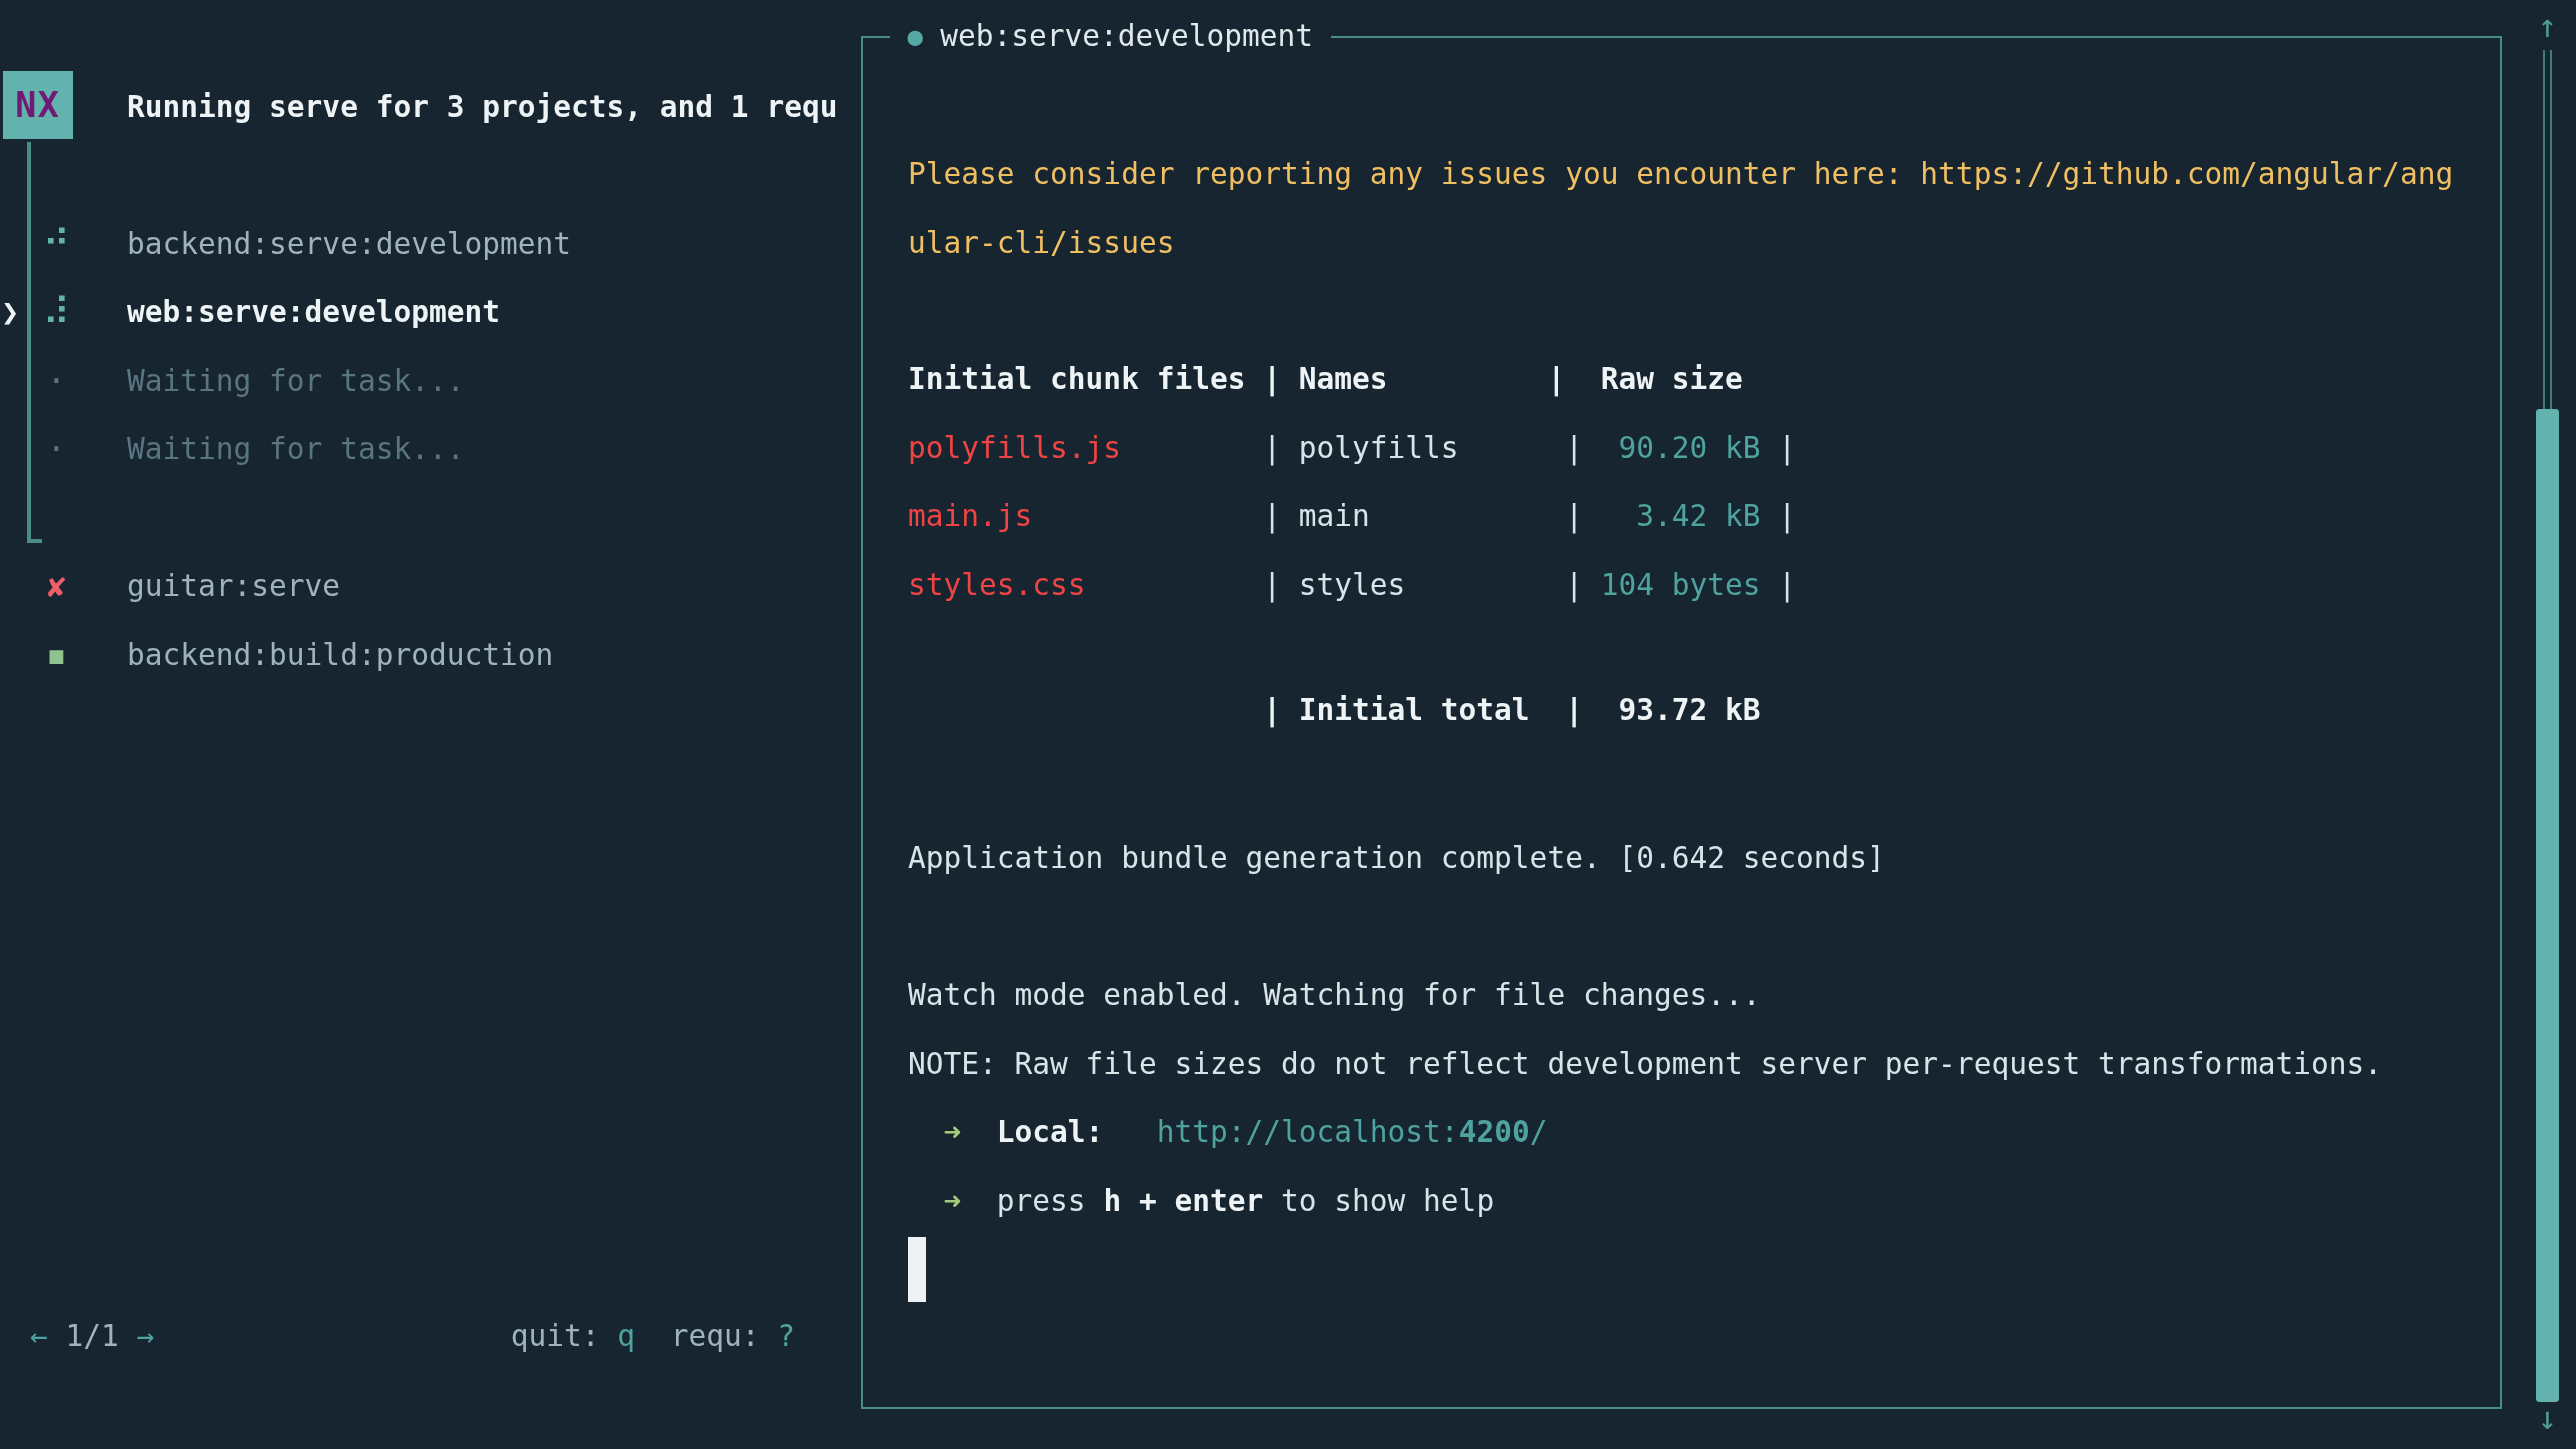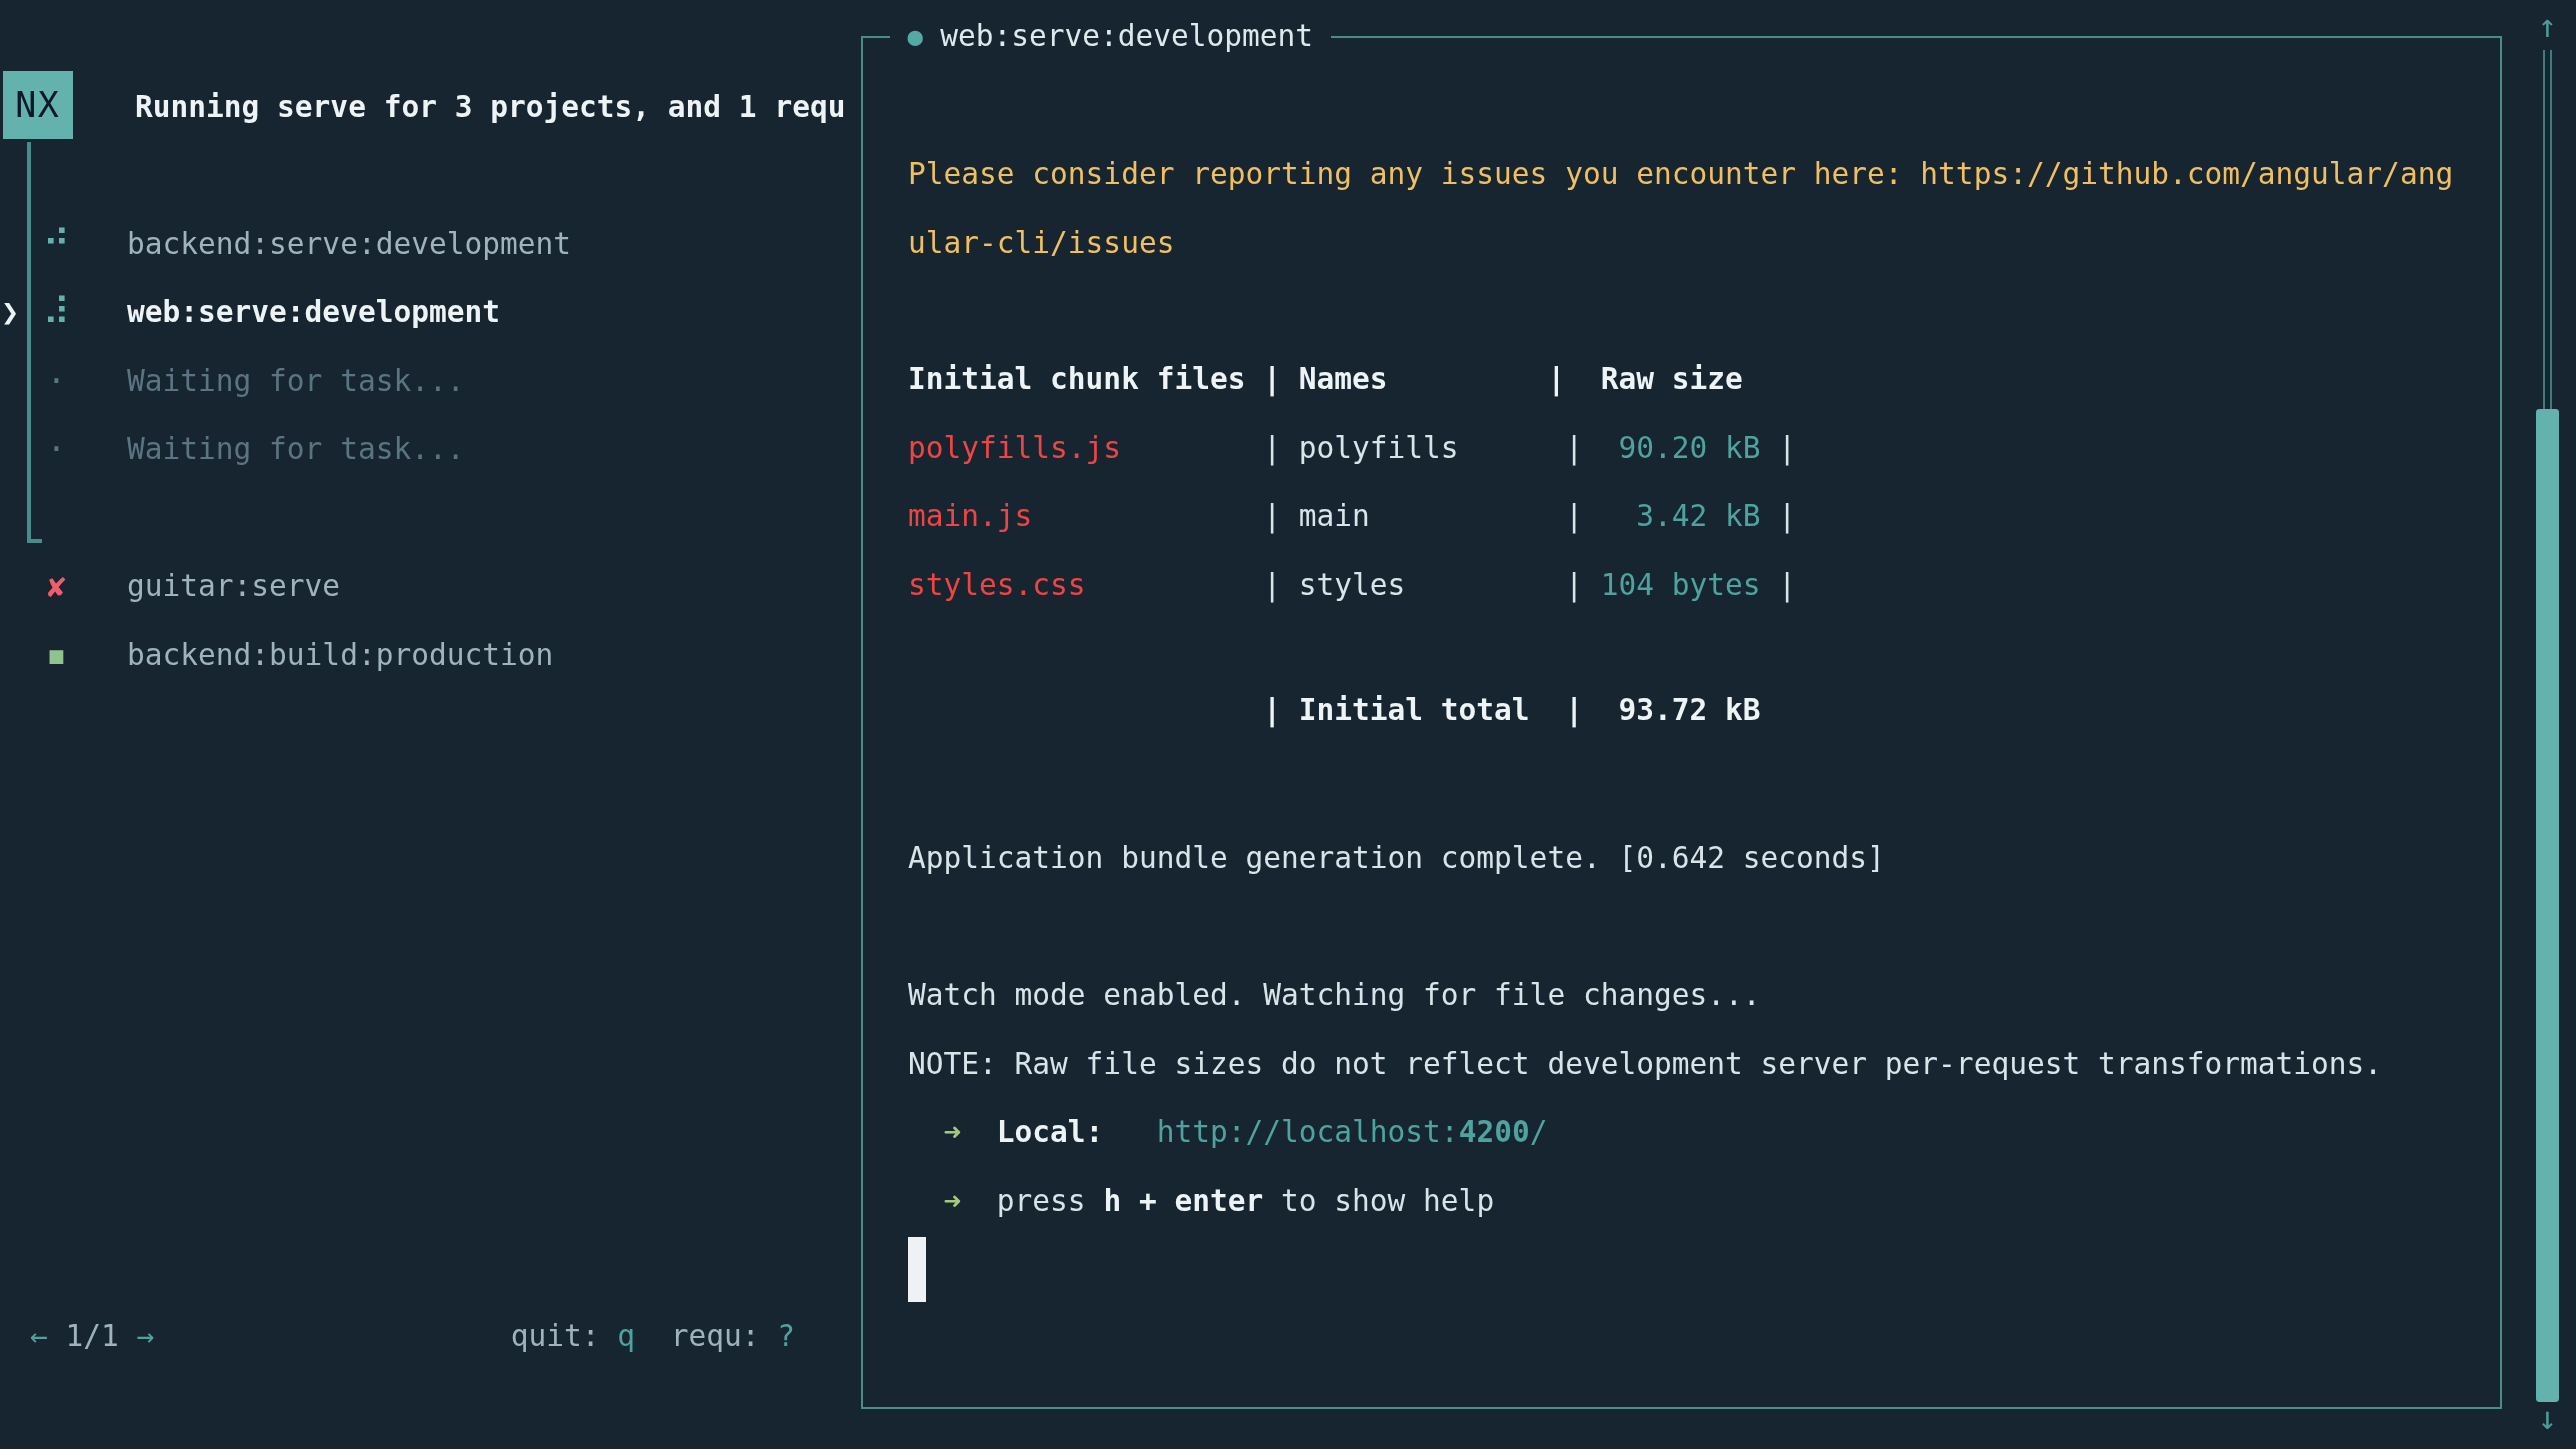--- a/index.html
+++ b/index.html
@@ -21,26 +21,26 @@
   .c-green     { color:#ef4444; }
   .c-teal      { color:#4fa39f; }
   .c-tealbold  { color:#4fa39f; font-weight:bold;text-align:right; }
   .c-red       { color:#ef5e6b; font-weight:bold; }
   .c-greensq   { color:#90c48f; }
   .c-arrow     { color:#a2ca79; }
 
   
   .nx-logo {
     position:absolute; left:2.7px; top:71px; width:70px; height:68px;
-    background:#63b2ae; color:#0f172a; font-weight:normal; font-size:35px;
+    background:#63b2ae; color:#701a75; font-weight:bold; font-size:35px;
     display:flex; align-items:center; justify-content:center; letter-spacing:1.3px;
   }
   .sidebar-title {
     position:absolute; left:127px; top:73px; height:68px; line-height:68px;
-    font-weight:bold; color:#eef4f6; white-space:pre;margin-left:8px;
+    font-weight:bold; color:#eef4f6; white-space:pre;
   }
   .tree-vline { position:absolute; left:27px; top:142px; width:4px; height:401px; background:#4a8c8a; }
   .tree-corner { position:absolute; left:27px; top:539px; width:14.8px; height:4px; background:#4a8c8a; }
 
   .task-row { position:absolute; left:0; height:68px; line-height:68px; white-space:pre; width:859px; }
   .task-icon { position:absolute; left:29.5px; width:54px; text-align:center; display:inline-block; }
   .task-label { position:absolute; left:127px; }
   .sel-chevron { position:absolute; left:1.3px; color:#eef4f6; font-weight:bold; }
 
   .icon-spinner { font-size:38px; color:#63b2ae; }

